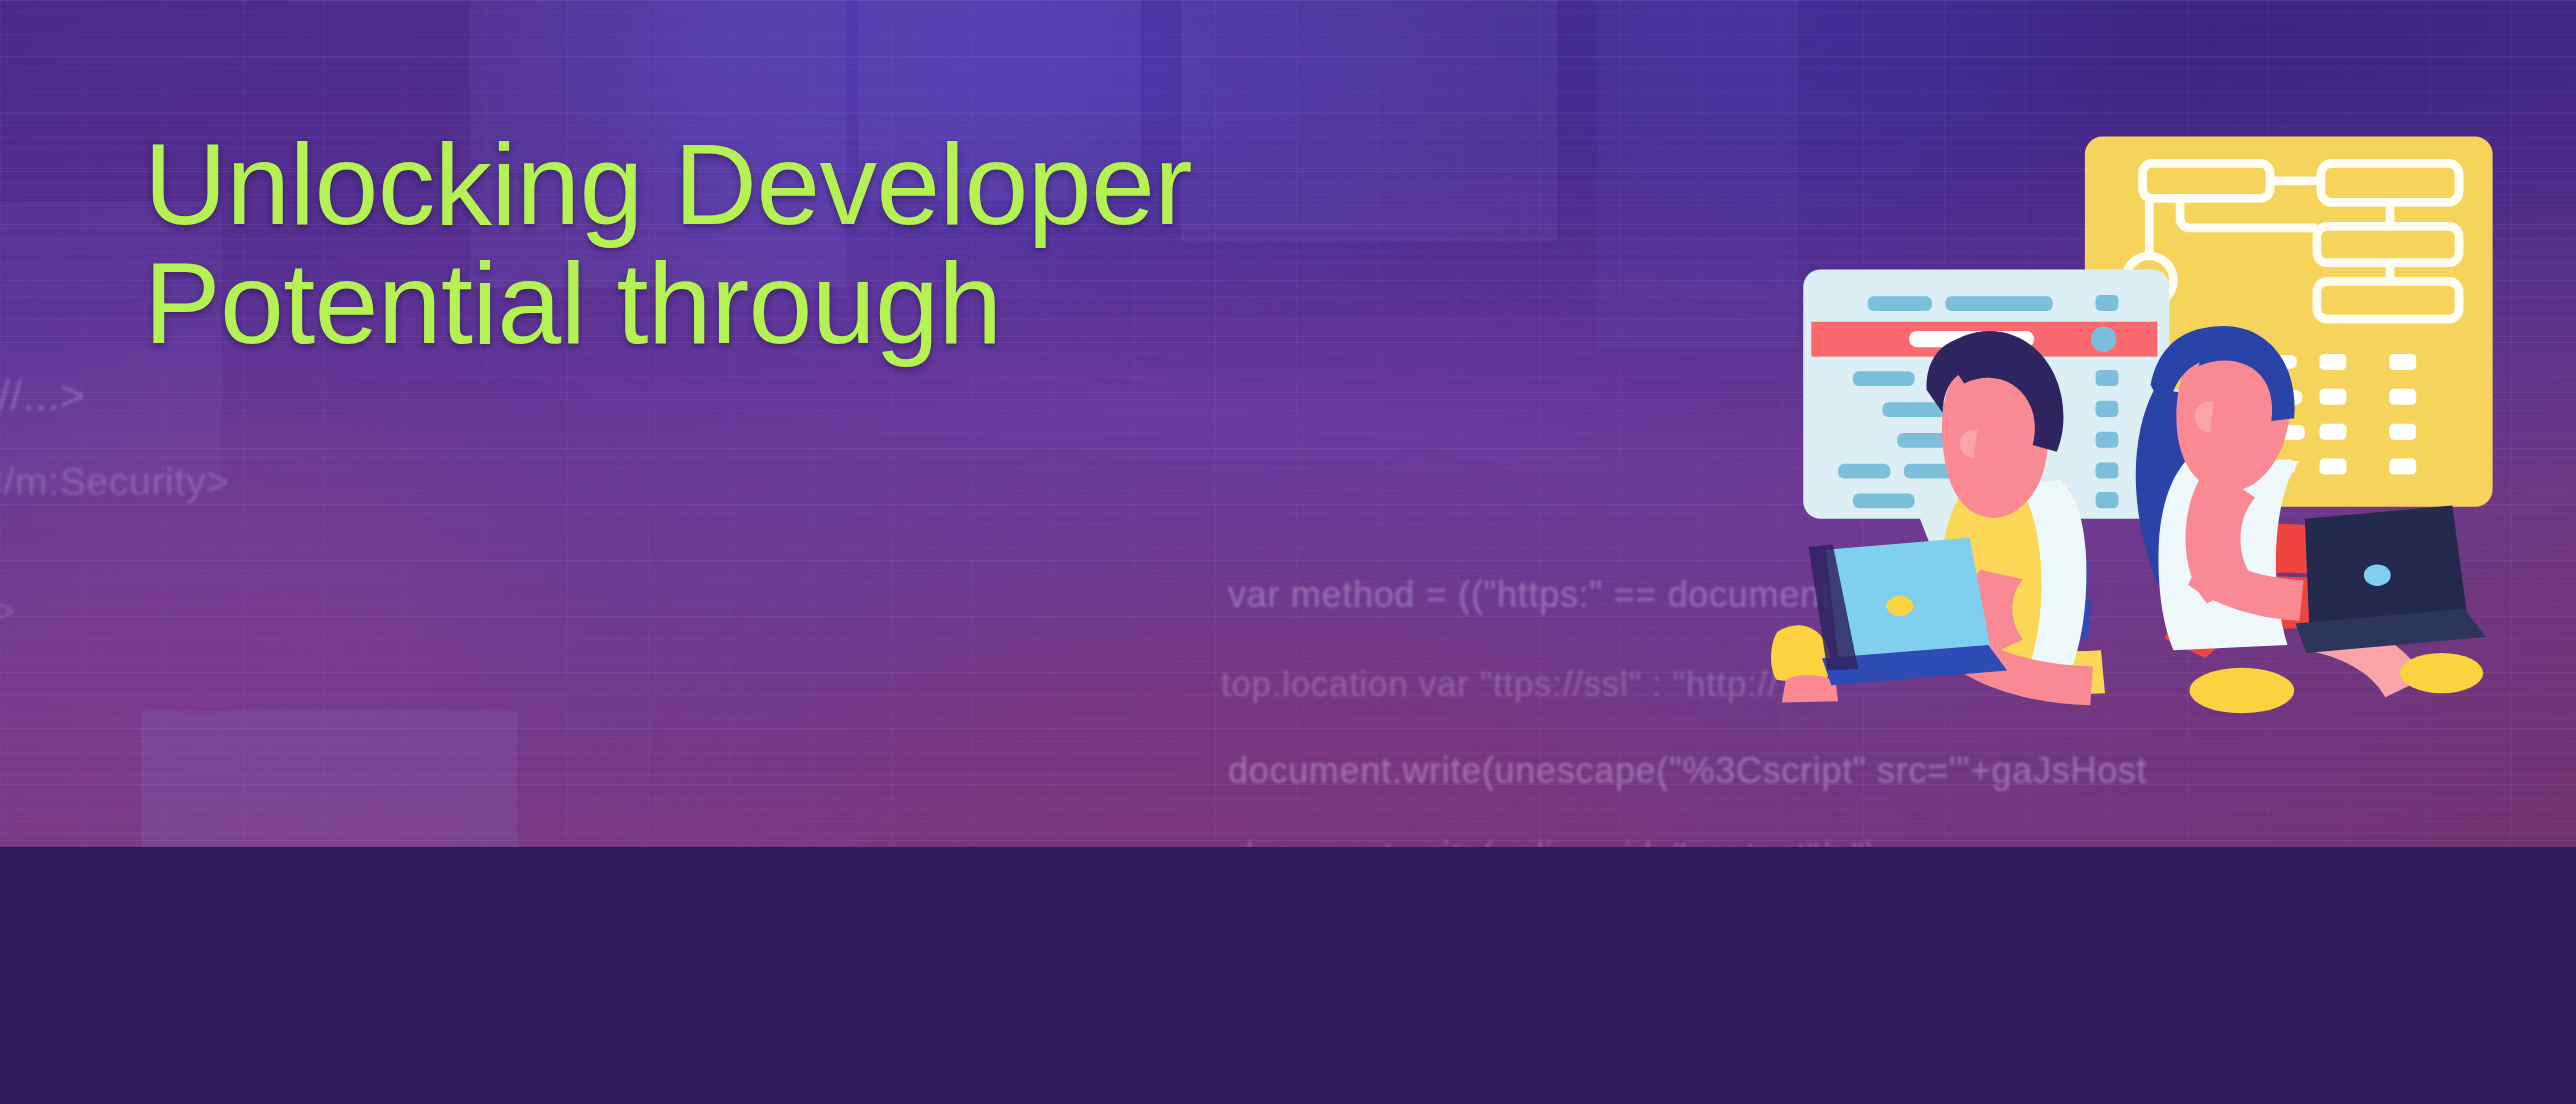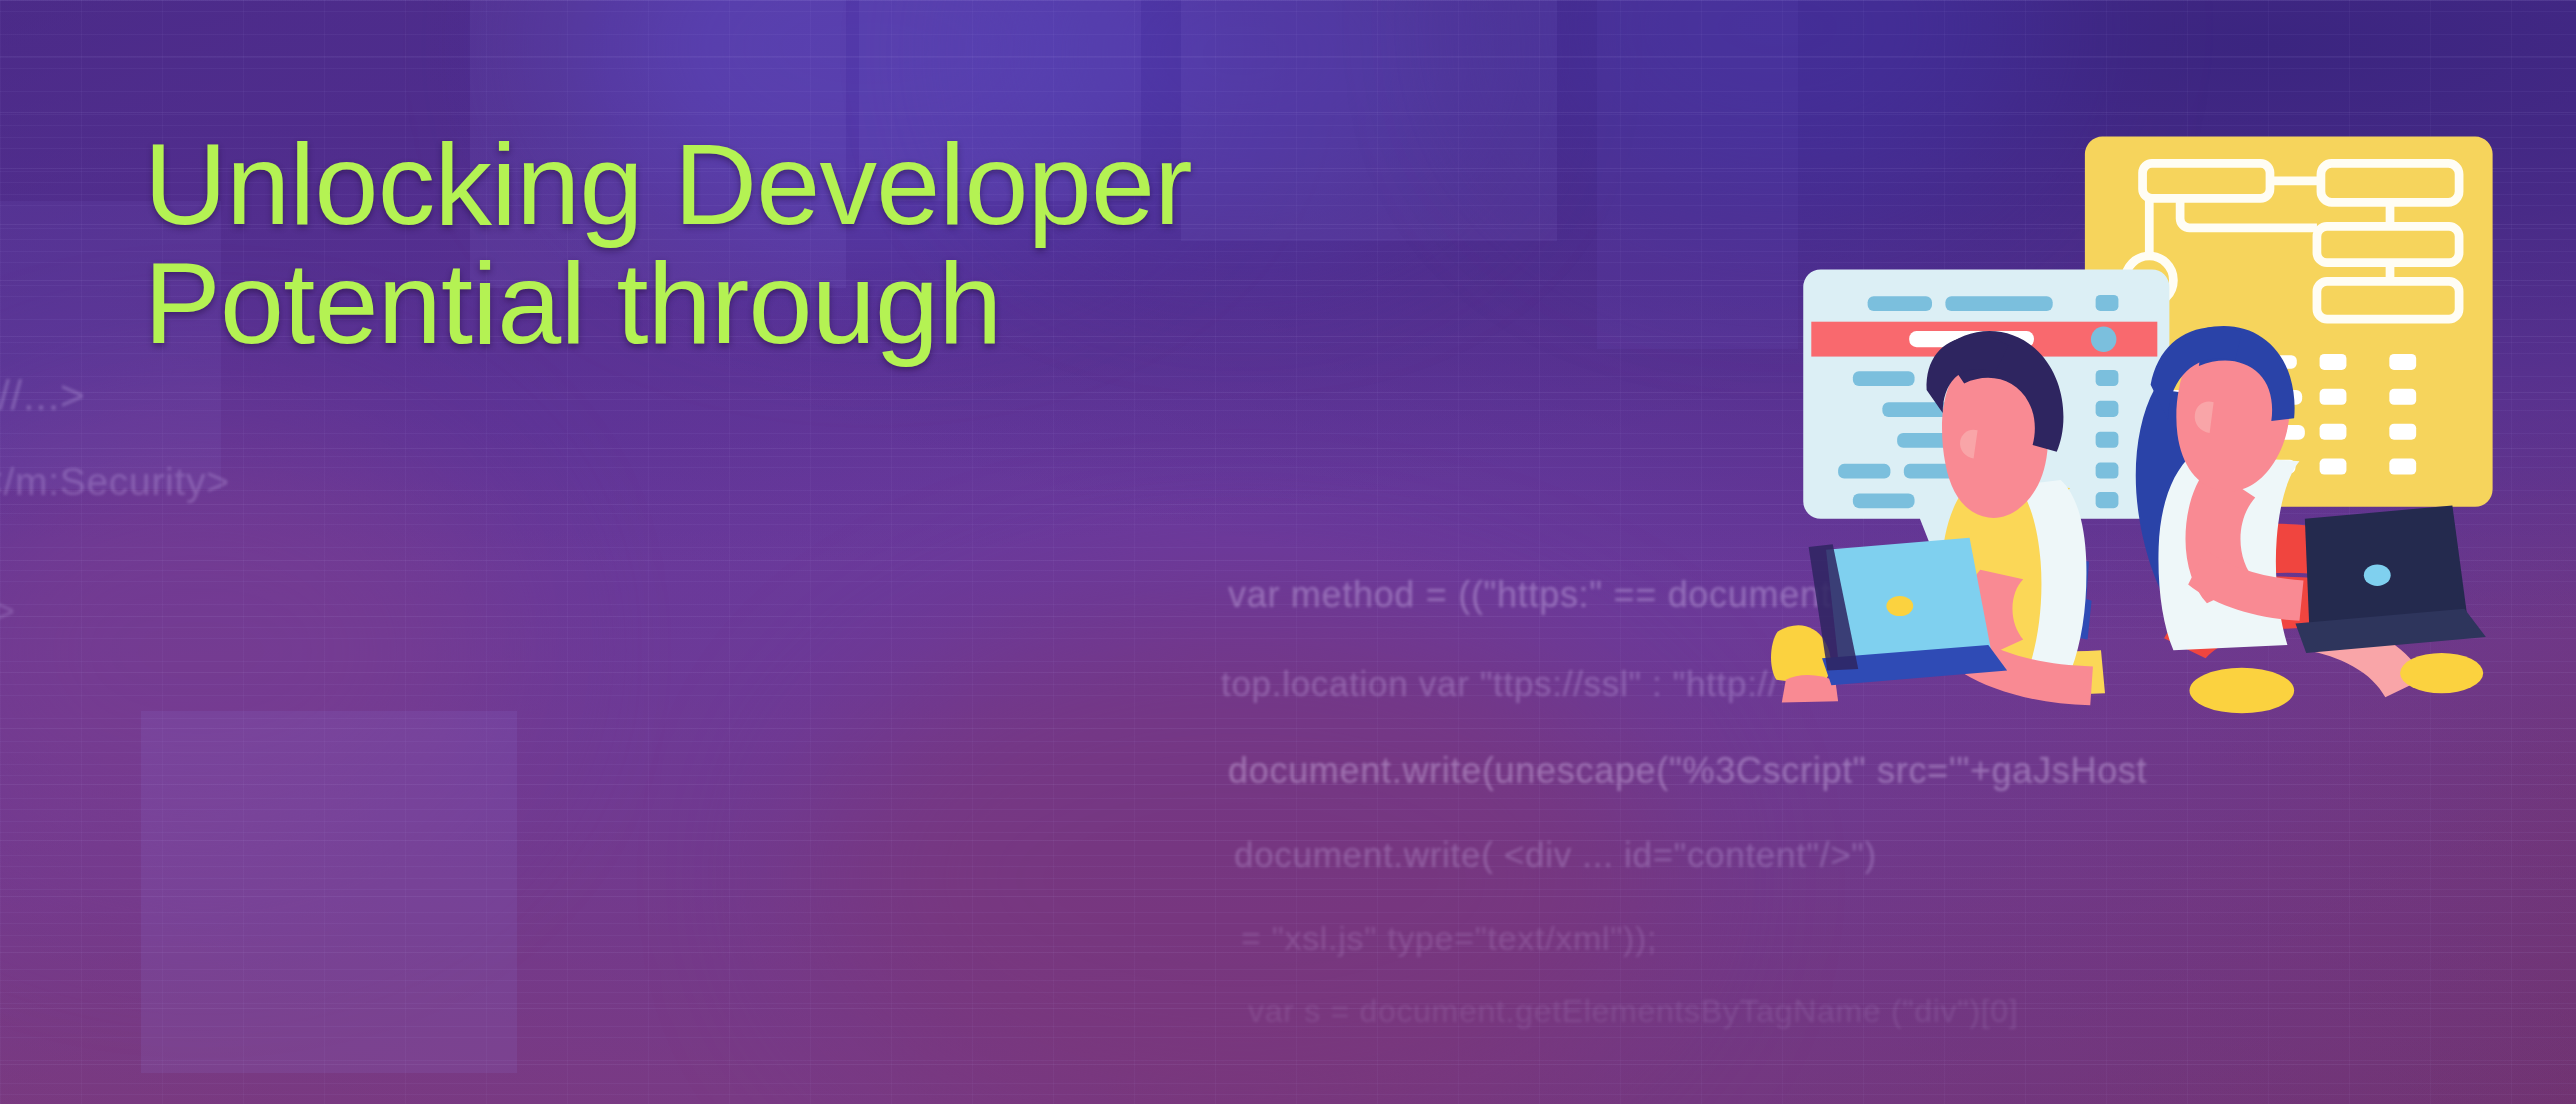--- a/index.html
+++ b/index.html
@@ -1,20 +1,20 @@
 <!DOCTYPE html>
 <html style="font-size:10.7px"><head>
 <meta charset="utf-8">
 <style>
   html,body{margin:0;padding:0;background:#2e1b5e;}
   body{font-family:"Liberation Sans",sans-serif;}
 
   .banner{
     position:relative;
-    width:2576px;height:1104px;
+    width:2576px;height:847px;
     overflow:hidden;
     background:#4a2a85;
   }
 
   
   .bg-base{
     position:absolute;inset:0;
     background:
       radial-gradient(120% 90% at 88% 4%,  #3b2580 0%, rgba(59,37,128,0) 60%),
       radial-gradient(100% 80% at 22% 2%,  #4d2c8c 0%, rgba(77,44,140,0) 62%),

